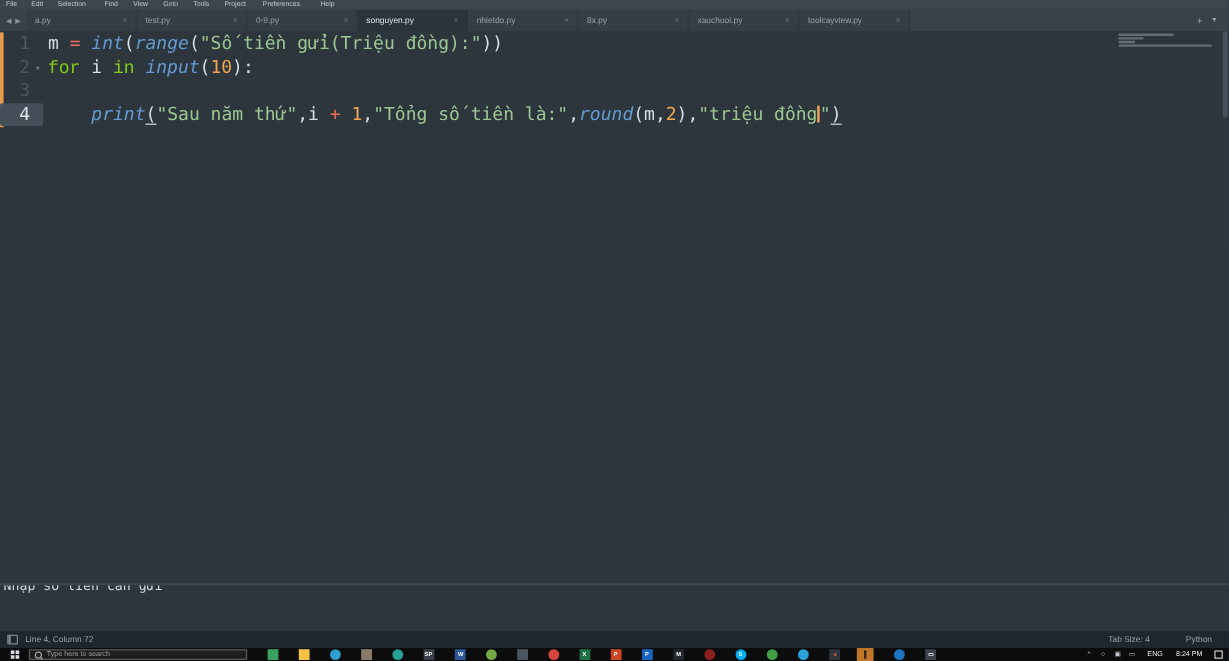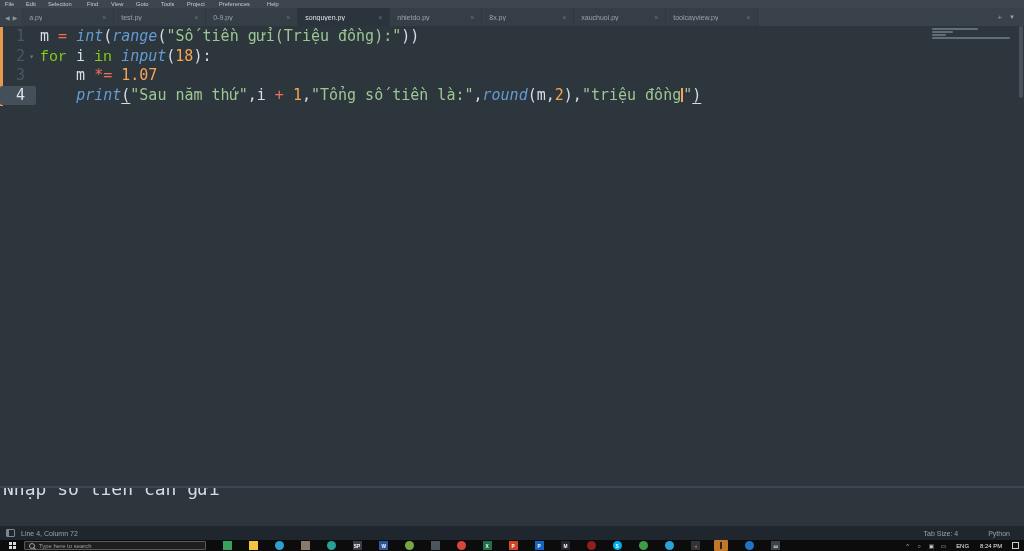--- a/index.html
+++ b/index.html
@@ -47,21 +47,21 @@
   
   #minimap{position:absolute;top:2px;right:12px;width:80px;}
   .mini-line{height:2px;margin-bottom:1px;background:rgba(165,177,189,.45);border-radius:1px;}
   #scrollbar{position:absolute;top:0;right:1px;width:4px;height:460px;}
   #scroll-thumb{width:4px;height:72px;background:#49525c;border-radius:2px;}
 
   
   #divider{position:absolute;top:486px;left:0;width:100%;height:2px;background:#3d454f;}
   #output-panel{position:absolute;top:488px;left:0;width:100%;height:38px;background:#2d353d;overflow:hidden;}
   #output-text{position:absolute;top:-9px;left:3px;font-family:"DejaVu Sans Mono",monospace;
-               font-size:18px;line-height:19.5px;color:#d3dbe4;white-space:pre;}
+               font-size:11px;line-height:19.5px;color:#d3dbe4;white-space:pre;}
 
   
   #statusbar{position:absolute;top:526px;left:0;width:100%;height:14px;background:#20262d;
              display:flex;align-items:center;box-sizing:border-box;padding:0 14px 0 6px;}
   #status-icon{width:7px;height:6px;border:1px solid #7d8791;border-radius:1px;margin-right:6px;position:relative;}
   #status-icon::after{content:"";position:absolute;left:0;top:0;width:2px;height:6px;background:#7d8791;}
   .status-text{font-size:7px;color:#99a2ab;white-space:nowrap;}
   #status-right{margin-left:auto;display:flex;gap:30px;}
 
   
@@ -148,25 +148,24 @@
 
 <div id="editor">
   <div id="modified-bar"></div>
   <div id="code-lines">
       <div class="code-row">
         <div class="gutter">1</div>
         <div class="code"><span class="tok plain">m </span><span class="tok op">= </span><span class="tok fn">int</span><span class="tok plain">(</span><span class="tok fn">range</span><span class="tok plain">(</span><span class="tok str">"Số tiền gửi(Triệu đồng):"</span><span class="tok plain">))</span></div>
       </div>
       <div class="code-row">
         <div class="gutter">2<span class="fold">▾</span></div>
-        <div class="code"><span class="tok kw">for</span><span class="tok plain"> i </span><span class="tok kw">in</span><span class="tok plain"> </span><span class="tok fn">input</span><span class="tok plain">(</span><span class="tok num">18</span><span class="tok plain">):</span></div>
+        <div class="code"><span class="tok kw">for</span><span class="tok plain"> i </span><span class="tok kw">in</span><span class="tok plain"> </span><span class="tok fn">input</span><span class="tok plain">(</span><span class="tok num">10</span><span class="tok plain">):</span></div>
       </div>
       <div class="code-row">
         <div class="gutter">3</div>
-        <div class="code"><span class="tok plain">    m </span><span class="tok op">*= </span><span class="tok num">1.07</span></div>
       </div>
       <div class="code-row">
         <div class="gutter active">4</div>
         <div class="code"><span class="tok plain">    </span><span class="tok fn">print</span><span class="tok plain u">(</span><span class="tok str">"Sau năm thứ"</span><span class="tok plain">,</span><span class="tok plain">i </span><span class="tok op">+ </span><span class="tok num">1</span><span class="tok plain">,</span><span class="tok str">"Tổng số tiền là:"</span><span class="tok plain">,</span><span class="tok fn">round</span><span class="tok plain">(</span><span class="tok plain">m</span><span class="tok plain">,</span><span class="tok num">2</span><span class="tok plain">),</span><span class="tok str">"triệu đồng</span><span class="cursor"></span><span class="tok str">"</span><span class="tok plain u">)</span></div>
       </div>
     </div>
   <div id="minimap">
       <div class="mini-line" style="width: 46.2px;"></div>
       <div class="mini-line" style="width: 20.9px;"></div>
       <div class="mini-line" style="width: 14.3px;"></div>

